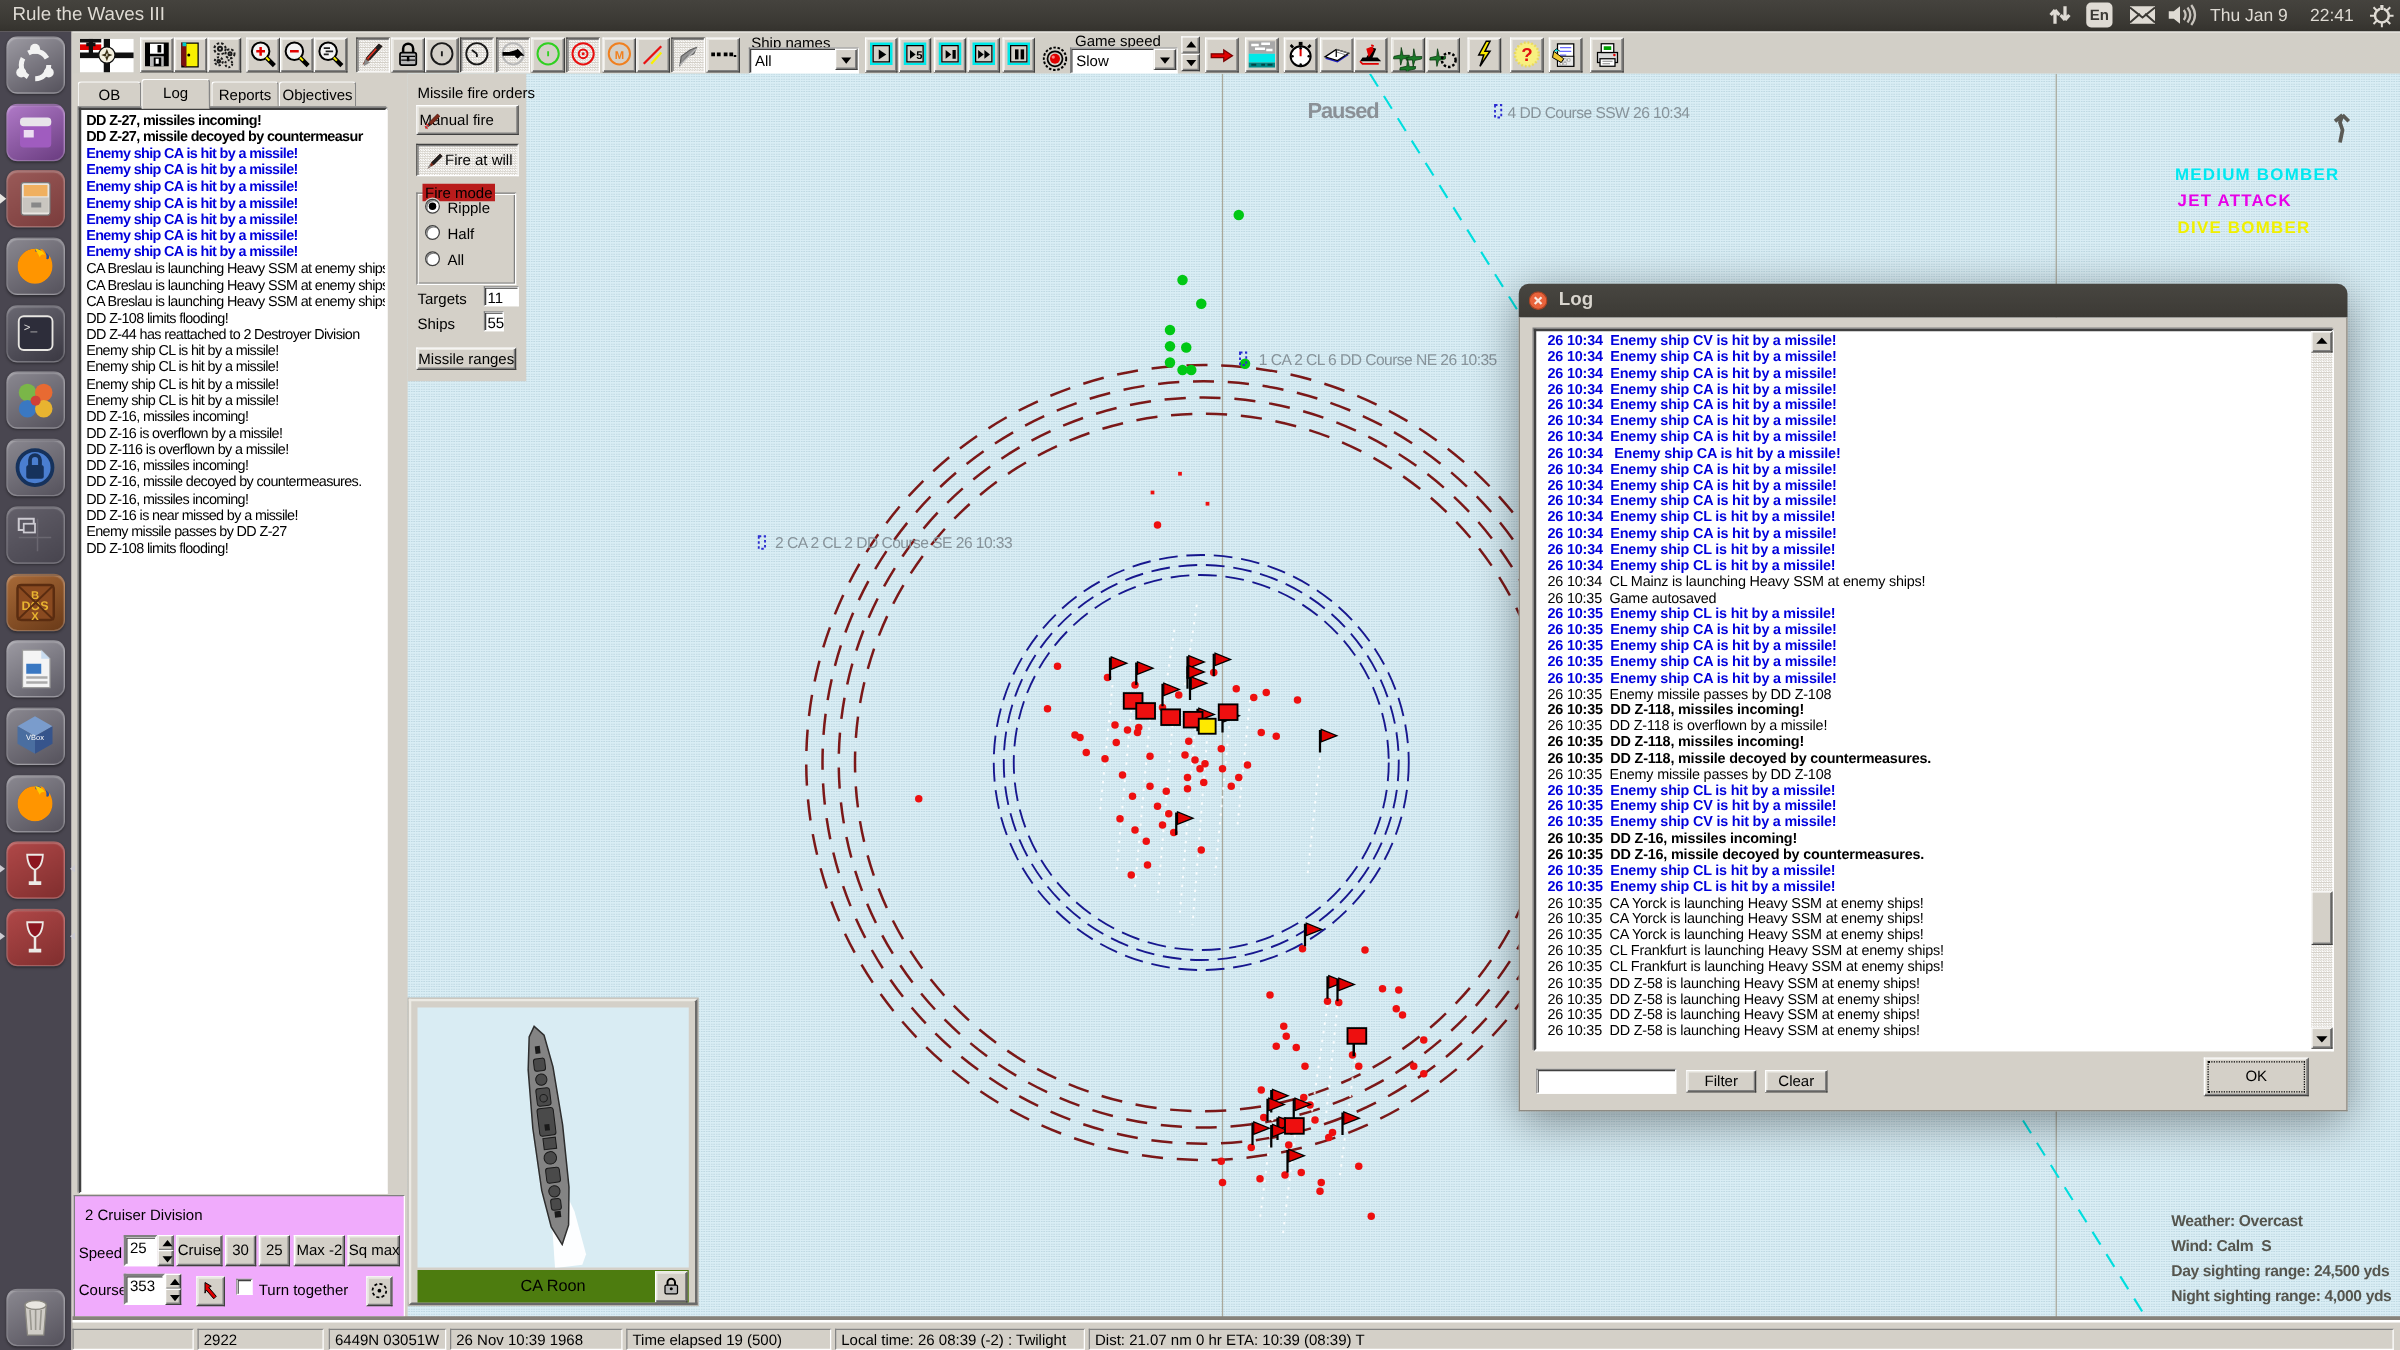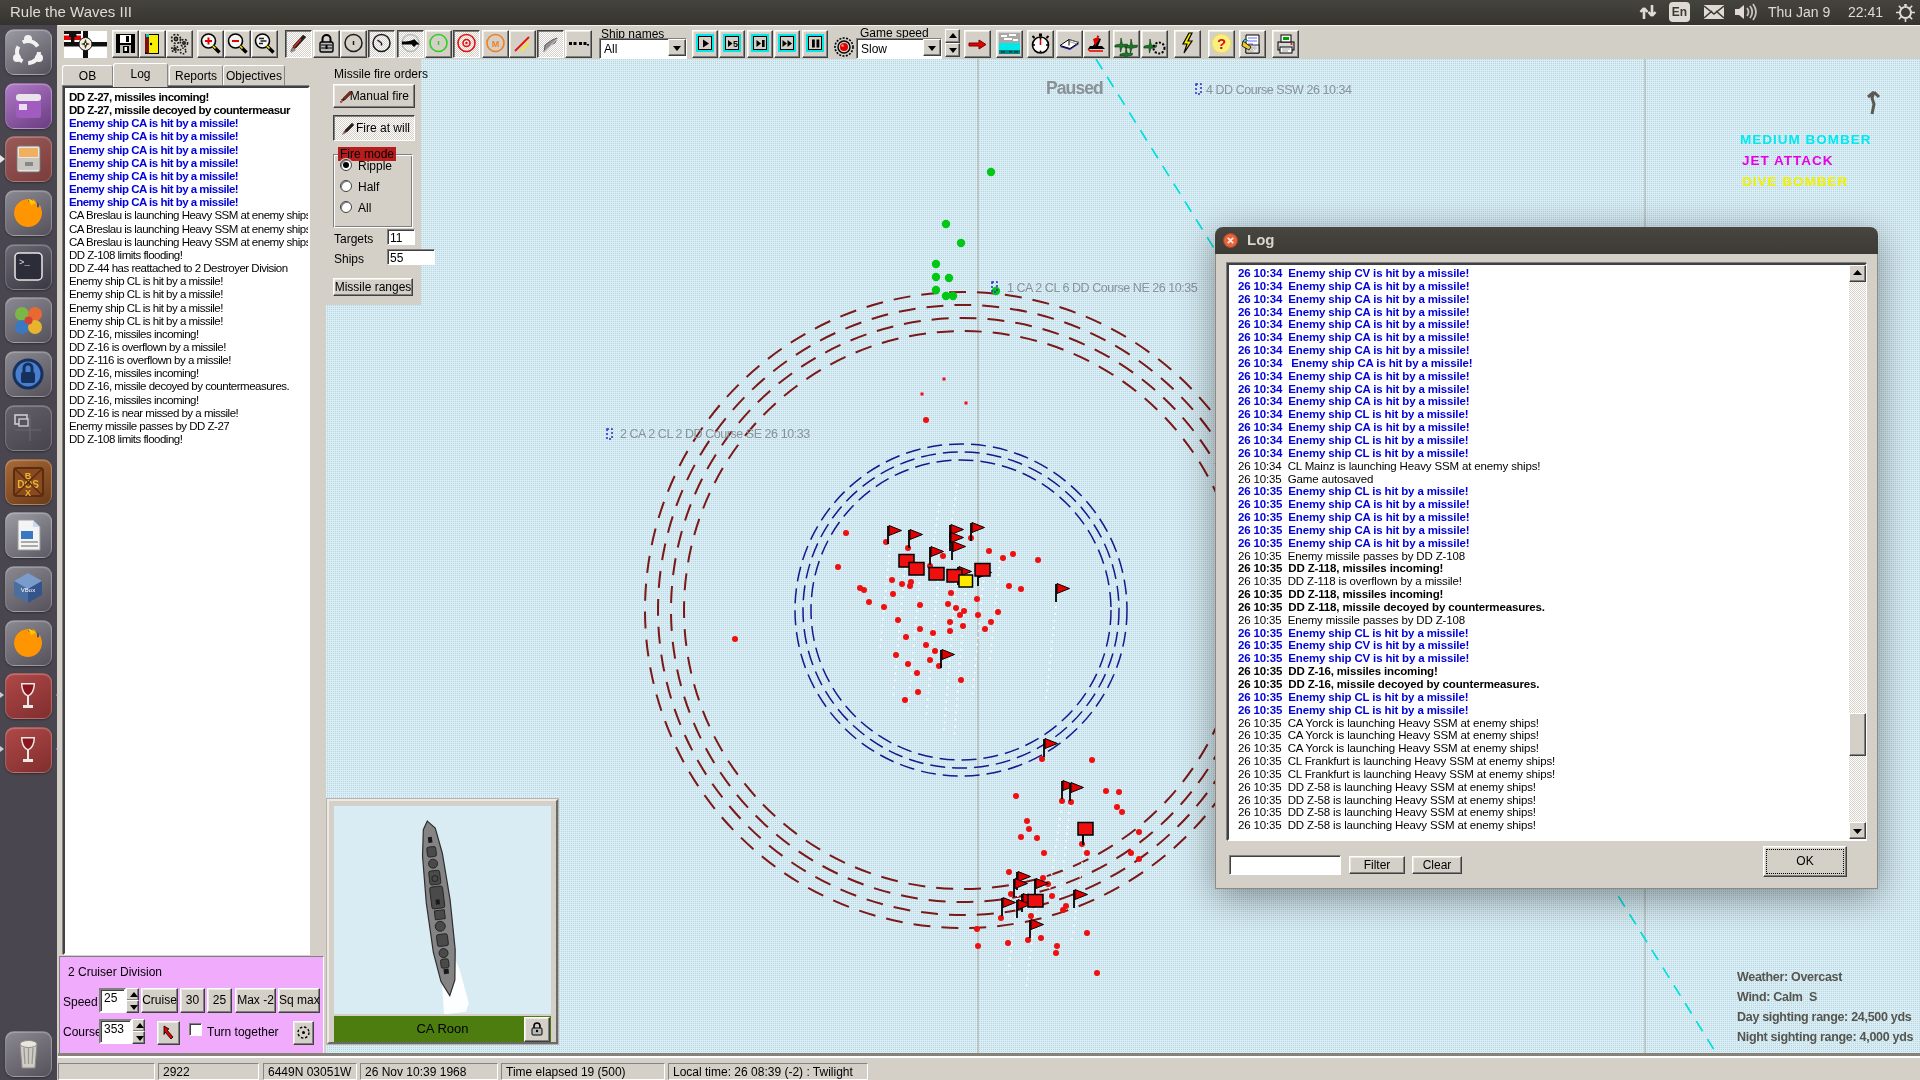--- a/index.html
+++ b/index.html
@@ -722,21 +722,21 @@
         <div class="sunkbox" style="left:129px;top:66px;width:13px;height:13px"></div>
         <div class="abs" style="left:147px;top:68px">Turn together</div>
         <div class="wbtn" style="left:233px;top:64px;width:21px;height:24px"><svg width="15" height="15" viewBox="0 0 15 15" style="margin-top:3px">
             <circle cx="7.5" cy="7.5" r="5.5" fill="none" stroke="#000" stroke-width="1.4" stroke-dasharray="2.5 1.8"></circle>
             <circle cx="7.5" cy="7.5" r="1.5" fill="#000"></circle>
           </svg></div>
       </div>
     </div>
     <div id="missilepanel">
       <div class="abs" style="left:8px;top:8px;white-space:nowrap">Missile fire orders</div>
-      <div class="wbtn" style="left:7px;top:25px;width:82px;height:24px;padding-top:4px;text-align:right;padding-right:5px">Manual fire<svg class="abs" style="left:4px;top:4px" width="16" height="16" viewBox="0 0 16 16">
+      <div class="wbtn" style="left:7px;top:25px;width:82px;height:24px;padding-top:4px;text-align:right;padding-right:19px">Manual fire<svg class="abs" style="left:4px;top:4px" width="16" height="16" viewBox="0 0 16 16">
           <path d="M2 14l3-5 7-7 2 2-7 7z" fill="#202020"></path>
           <path d="M5 9l7-7 2 2-7 7z" fill="#7a2a1a"></path>
           <path d="M2 14l3-2-1.5-1.5z" fill="#888"></path>
           <path d="M3 10l2 2M2 12l2 2" stroke="#e02020" stroke-width="1"></path>
         </svg></div>
       <div class="wbtn" style="left:7px;top:56px;width:82px;height:26px;padding-top:5px;text-align:right;padding-right:4px;border-color:#404040 #fff #fff #404040;box-shadow:inset 1px 1px 0 #808080;background-image:repeating-conic-gradient(#fff 0 25%,#d4d0c8 0 50%);background-size:2px 2px">Fire at will<svg class="abs" style="left:6px;top:5px" width="16" height="16" viewBox="0 0 16 16">
           <path d="M2 14l3-5 7-7 2 2-7 7z" fill="#7a2a1a"></path>
           <path d="M5 9l7-7 2 2-7 7z" fill="#202020"></path>
           <path d="M2 14l3-2-1.5-1.5z" fill="#888"></path>
         </svg></div>
@@ -745,21 +745,21 @@
       <div class="radio" style="left:14px;top:100px"></div>
       <div class="abs" style="left:17px;top:103px;width:6px;height:6px;border-radius:50%;background:#000"></div>
       <div class="abs" style="left:32px;top:100px">Ripple</div>
       <div class="radio" style="left:14px;top:121px"></div>
       <div class="abs" style="left:32px;top:121px">Half</div>
       <div class="radio" style="left:14px;top:142px"></div>
       <div class="abs" style="left:32px;top:142px">All</div>
       <div class="abs" style="left:8px;top:173px">Targets</div>
       <div class="sunkbox" style="left:61px;top:170px;width:28px;height:16px;padding:1px 0 0 2px;font-size:12px">11</div>
       <div class="abs" style="left:8px;top:193px">Ships</div>
-      <div class="sunkbox" style="left:61px;top:190px;width:48px;height:16px;padding:1px 0 0 2px;font-size:12px">55</div>
+      <div class="sunkbox" style="left:61px;top:190px;width:16px;height:16px;padding:1px 0 0 2px;font-size:12px">55</div>
       <div class="wbtn" style="left:7px;top:219px;width:80px;height:18px;padding-top:1px">Missile ranges</div>
     </div>
     <div id="shippanel">
       <div class="abs" style="left:5px;top:5px;width:217px;height:208px;background:#d9ecf3"><svg width="217" height="208" viewBox="0 0 217 208">
 <g transform="rotate(-7 108 110)">
 <polygon points="105,14 112,22 116,48 118,95 117,145 113,175 106,190 99,175 95,145 94,95 96,48 100,22" fill="#fff" opacity=".95"></polygon>
 <polygon points="106,125 119,165 124,200 120,208 98,208 100,172 103,145" fill="#fff" opacity=".95"></polygon>
 <polygon points="105,14 112,22 116,48 118,95 117,145 113,175 106,190 99,175 95,145 94,95 96,48 100,22" fill="#848484" stroke="#2e2e2e" stroke-width="1.2"></polygon>
 <g fill="#4a4a4a" stroke="#1a1a1a" stroke-width=".8">
 <rect x="101" y="40" width="9" height="10" rx="2"></rect>
@@ -787,20 +787,21 @@
           <circle cx="8" cy="10" r="1.2" fill="#000"></circle>
         </svg></div>
     </div>
     <div id="statusbar">
       <div class="scell" style="left:0px;width:97px"></div>
       <div class="scell" style="left:100px;width:101px">2922</div>
       <div class="scell" style="left:205px;width:94px">6449N 03051W</div>
       <div class="scell" style="left:302px;width:138px">26 Nov 10:39 1968</div>
       <div class="scell" style="left:443px;width:164px">Time elapsed 19 (500)</div>
       <div class="scell" style="left:610px;width:200px">Local time: 26 08:39 (-2) : Twilight</div>
+      <div class="scell" style="left:813px;width:1044px">Dist: 21.07 nm 0 hr ETA: 10:39 (08:39) T</div>
     </div>
   </div>
 <div class="abs" id="logdlg">
     <div class="tbar">
       <svg class="abs" style="left:8px;top:6px" width="15" height="15" viewBox="0 0 15 15">
         <circle cx="7.5" cy="7.5" r="7" fill="#e8633c" stroke="#aa4424"></circle>
         <path d="M4.8 4.8l5.4 5.4M10.2 4.8l-5.4 5.4" stroke="#f8e8e0" stroke-width="1.8"></path>
       </svg>
       <span class="t">Log</span>
     </div>

